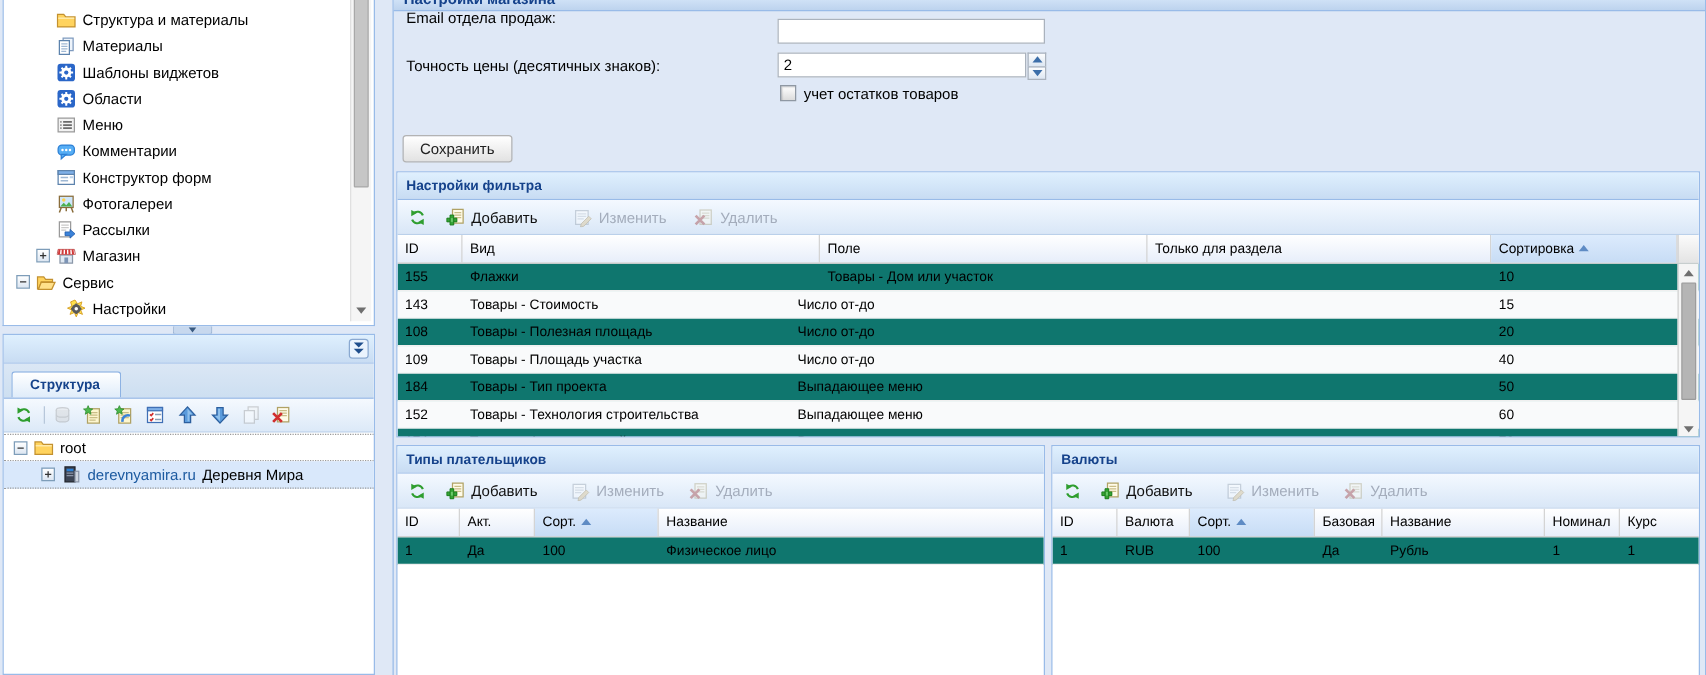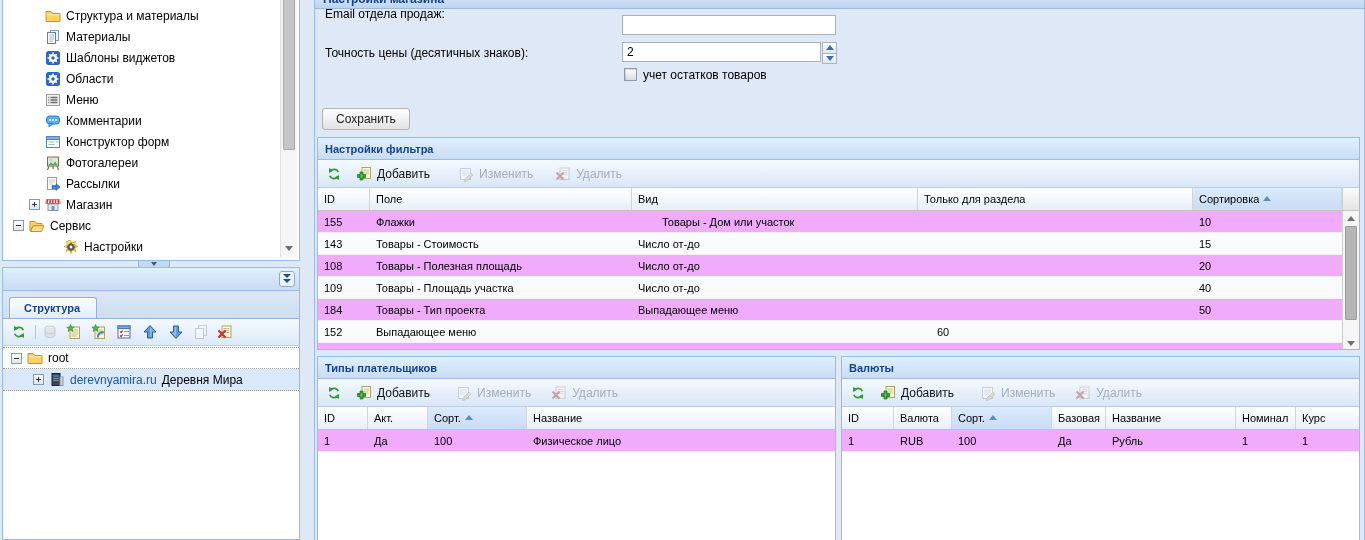--- a/index.html
+++ b/index.html
@@ -72,21 +72,21 @@
              display:flex;align-items:center;padding-left:8px;font-size:12px;}
   .tbtn{display:flex;align-items:center;gap:5px;color:#111;}
   .tbtn.disabled{color:#a4adbc;text-align:right;}
 
   .grid-header{display:flex;height:23px;background:linear-gradient(#ffffff,#e7eefa);
                border-bottom:1px solid #c3c3c3;font-size:11px;box-sizing:border-box;}
   .gh-cell{box-sizing:border-box;padding:5px 0 0 6px;border-right:1px solid #d4d4d4;overflow:hidden;white-space:nowrap;flex:none;display:flex;gap:4px;}
   .gh-cell.sorted{background:linear-gradient(#dcebfd,#c7dcf5);}
   .gh-filler{flex:1;background:linear-gradient(#fbfbfb,#e4e4e4);border-left:1px solid #cfcfcf;}
   .sort-arrow{width:0;height:0;border-left:4px solid transparent;border-right:4px solid transparent;border-bottom:5px solid #5e8bc4;margin-top:3px;}
-  .grid-row{display:flex;height:22px;font-size:11px;border-bottom:1px solid #efefef;background:#f0abfc;box-sizing:border-box;}
+  .grid-row{display:flex;height:22px;font-size:11px;border-bottom:1px solid #efefef;background:#0f766e;box-sizing:border-box;}
   .grid-row.alt{background:#f9fafb;}
   .gr-cell{box-sizing:border-box;padding:5px 0 0 6px;white-space:nowrap;overflow:hidden;flex:none;}
 </style>
 </head>
 <body>
 
 <svg width="0" height="0" style="position:absolute">
   <defs>
     <symbol id="i-folder" viewBox="0 0 16 16">
         <path d="M1 3.5h5l1.6 2H15v8H1z" fill="#ffd35e" stroke="#c3912f"></path>
@@ -288,21 +288,21 @@
       </svg>
       <span>Магазин</span>
     </div>
   <div class="nav-row" style="left:10px;top:215px">
       <span class="exp"></span>
       <svg class="ticon">
         <use href="#i-folder-open"></use>
       </svg>
       <span>Сервис</span>
     </div>
-  <div class="nav-row" style="left:44px;top:236px">
+  <div class="nav-row" style="left:34px;top:236px">
       <span class="exp-spacer"></span>
       <svg class="ticon">
         <use href="#i-settings"></use>
       </svg>
       <span>Настройки</span>
     </div>
   <div class="nav-row" style="left:26px;top:257px">
       <span class="exp-spacer"></span>
       <svg class="ticon">
         <use href="#i-settings"></use>
@@ -422,22 +422,22 @@
         </span>
       <span class="tbtn disabled" style="margin-left:22px;">
           <svg class="ticon dis">
             <use href="#i-delx"></use>
           </svg>
           <span>Удалить</span>
         </span>
     </div>
     <div class="grid-header">
       <div class="gh-cell" style="width:52px;">ID</div>
+      <div class="gh-cell" style="width:286px;">Вид</div>
       <div class="gh-cell" style="width:262px;">Поле</div>
-      <div class="gh-cell" style="width:286px;">Вид</div>
       <div class="gh-cell" style="width:275px;">Только для раздела</div>
       <div class="gh-cell sorted" style="width:149px;">
           <span>Сортировка</span>
           <i class="sort-arrow"></i>
         </div>
       <div class="gh-filler"></div>
     </div>
     <div style="position:relative;height:141px;overflow:hidden;">
       <div class="grid-row">
           <div class="gr-cell" style="width:52px;">155</div>
@@ -469,20 +469,21 @@
         </div>
       <div class="grid-row">
           <div class="gr-cell" style="width:52px;">184</div>
           <div class="gr-cell" style="width:262px;">Товары - Тип проекта</div>
           <div class="gr-cell" style="width:286px;">Выпадающее меню</div>
           <div class="gr-cell" style="width:275px;"></div>
           <div class="gr-cell" style="width:149px;">50</div>
         </div>
       <div class="grid-row alt">
           <div class="gr-cell" style="width:52px;">152</div>
+          <div class="gr-cell" style="width:262px;">Товары - Технология строительства</div>
           <div class="gr-cell" style="width:286px;">Выпадающее меню</div>
           <div class="gr-cell" style="width:275px;"></div>
           <div class="gr-cell" style="width:149px;">60</div>
         </div>
       <div class="grid-row">
           <div class="gr-cell" style="width:52px;">174</div>
           <div class="gr-cell" style="width:262px;">Товары - Архитектурный стиль</div>
           <div class="gr-cell" style="width:286px;">Выпадающее меню</div>
           <div class="gr-cell" style="width:275px;"></div>
           <div class="gr-cell" style="width:149px;">70</div>

